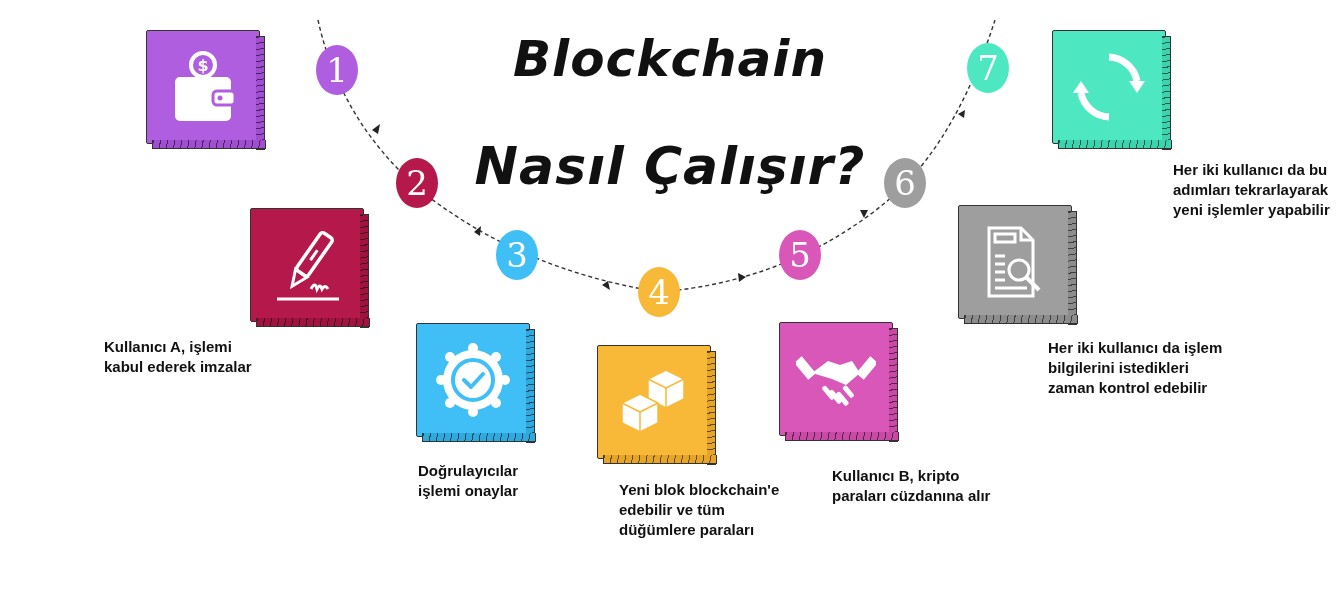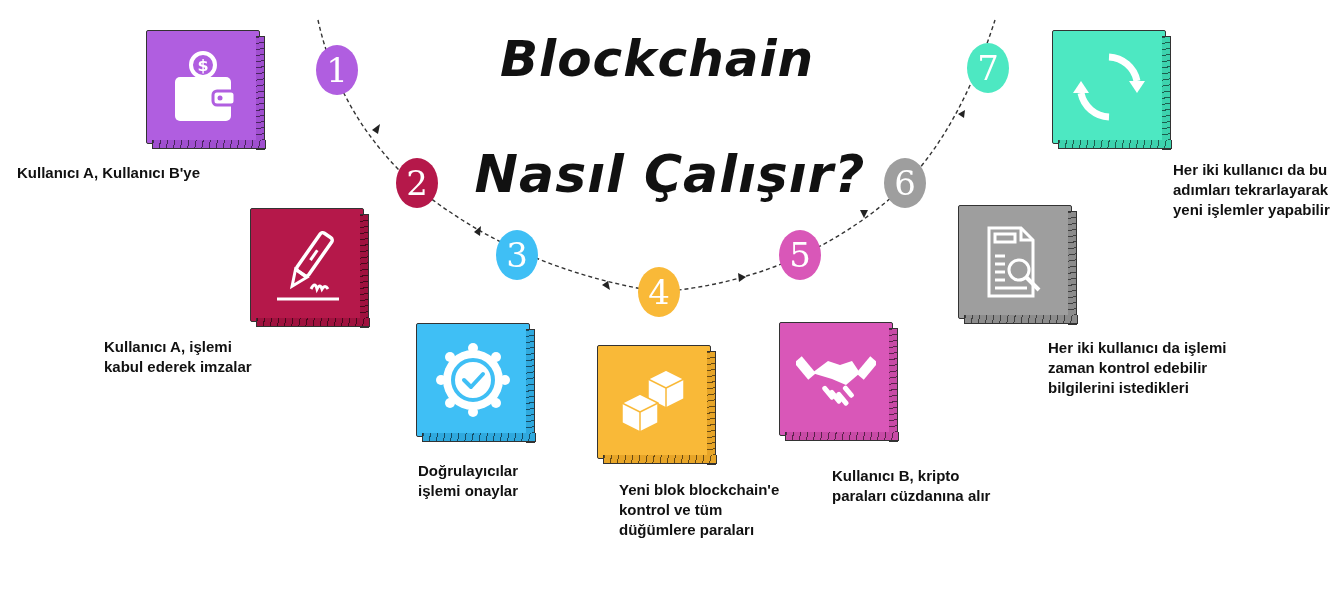--- a/index.html
+++ b/index.html
@@ -1,19 +1,19 @@
 <!DOCTYPE html>
 <html><head>
   <meta charset="utf-8">
   <style>
     html, body { margin:0; padding:0; background:#ffffff; }
     body { width:1342px; height:613px; position:relative; overflow:hidden; font-family:"DejaVu Sans", sans-serif; }
     .title { position:absolute; font-family:"DejaVu Sans", sans-serif; font-weight:bold; font-style:italic; color:#111; letter-spacing:1px; }
-    .t1 { left:500px; top:30px; width:340px; text-align:left; font-size:50px; }
-    .t2 { left:470px; top:144px; width:400px; text-align:center; font-size:52px; }
+    .t1 { left:500px; top:30px; width:340px; text-align:center; font-size:50px; }
+    .t2 { left:470px; top:136px; width:400px; text-align:center; font-size:52px; }
     svg.path { position:absolute; left:0; top:0; }
     .circle { position:absolute; width:42px; height:50px; border-radius:50%; color:#fff; font-family:"DejaVu Serif", serif; font-size:34px; display:flex; align-items:center; justify-content:center; line-height:1; }
     .card { position:absolute; width:118px; height:118px; border-radius:3px; box-shadow: 6px 6px 0 -1px rgba(0,0,0,0.0); }
     .card .face { position:absolute; left:0; top:0; width:112px; height:112px; border:1.5px solid #333; border-radius:2px; display:flex; align-items:center; justify-content:center; }
     .card .side { position:absolute; left:110px; top:6px; width:8px; height:112px;
       background: repeating-linear-gradient(170deg, rgba(0,0,0,0.55) 0 1px, transparent 1px 6px);
       border:1.2px solid #333; border-left:none; }
     .card .bottom { position:absolute; left:6px; top:110px; width:112px; height:8px;
       background: repeating-linear-gradient(100deg, rgba(0,0,0,0.55) 0 1px, transparent 1px 7px);
       border:1.2px solid #333; border-top:none; }
@@ -179,41 +179,40 @@
       </g>
       <polygon points="60,34 76,34 68,46" fill="#fff"></polygon>
       <polygon points="4,46 20,46 12,34" fill="#fff"></polygon>
     </svg>
   </div>
   <div class="side" style="background-color:#3dd3ae;"></div>
   <div class="bottom" style="background-color:#3dd3ae;"></div>
 </div>
 
 <div class="label" style="left:17px;top:163px;">
-  <div>Kullanıcı A, Kullanıcı B'ye</div>
 </div>
 <div class="label" style="left:104px;top:337px;">
   <div>Kullanıcı A, işlemi</div>
   <div>kabul ederek imzalar</div>
 </div>
 <div class="label" style="left:418px;top:461px;">
   <div>Doğrulayıcılar</div>
   <div>işlemi onaylar</div>
 </div>
 <div class="label" style="left:603px;top:480px;margin-left:16px;">
   <div>Yeni blok blockchain'e</div>
-  <div>kontrol ve tüm</div>
+  <div>edebilir ve tüm</div>
   <div>düğümlere paraları</div>
 </div>
 <div class="label" style="left:832px;top:466px;">
   <div>Kullanıcı B, kripto</div>
   <div>paraları cüzdanına alır</div>
 </div>
 <div class="label" style="left:1048px;top:338px;">
-  <div>Her iki kullanıcı da işlemi</div>
+  <div>Her iki kullanıcı da işlem</div>
+  <div>bilgilerini istedikleri</div>
   <div>zaman kontrol edebilir</div>
-  <div>bilgilerini istedikleri</div>
 </div>
 <div class="label" style="left:1137px;top:160px;margin-left:36px;">
   <div>Her iki kullanıcı da bu</div>
   <div>adımları tekrarlayarak</div>
   <div>yeni işlemler yapabilir</div>
 </div>
 
 </body></html>

